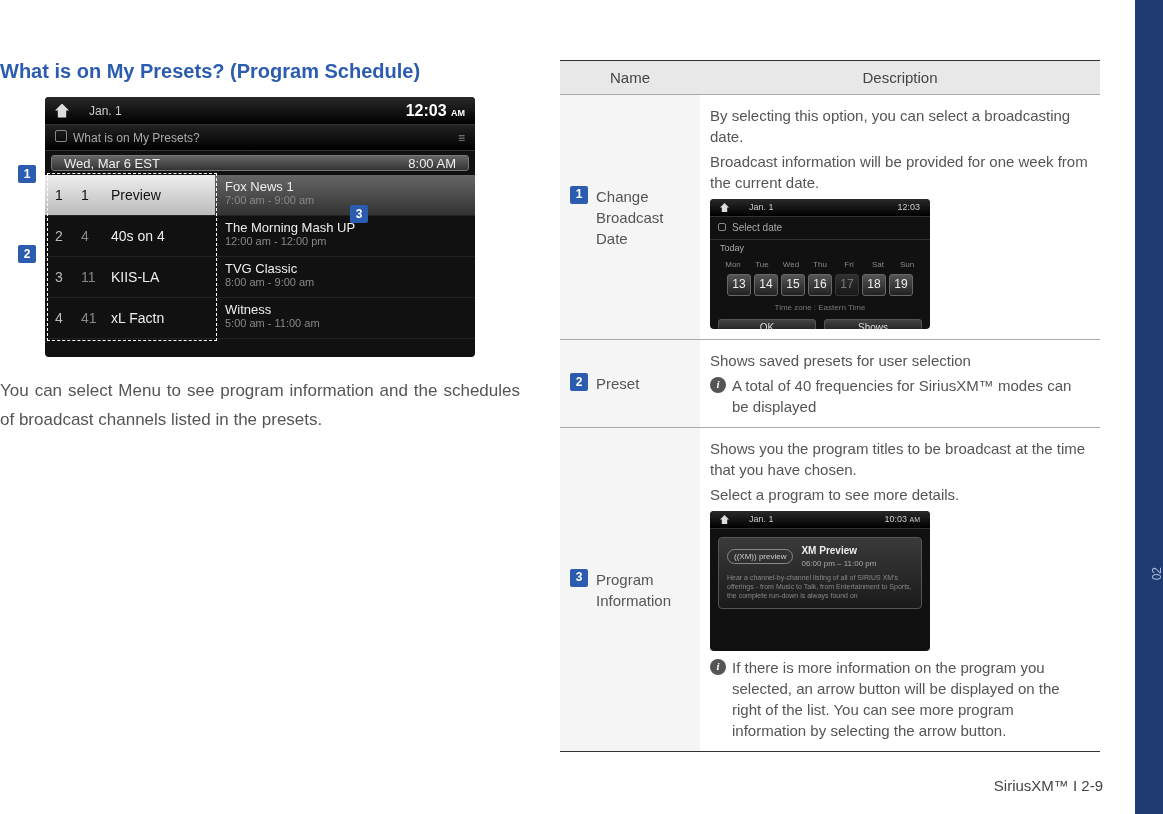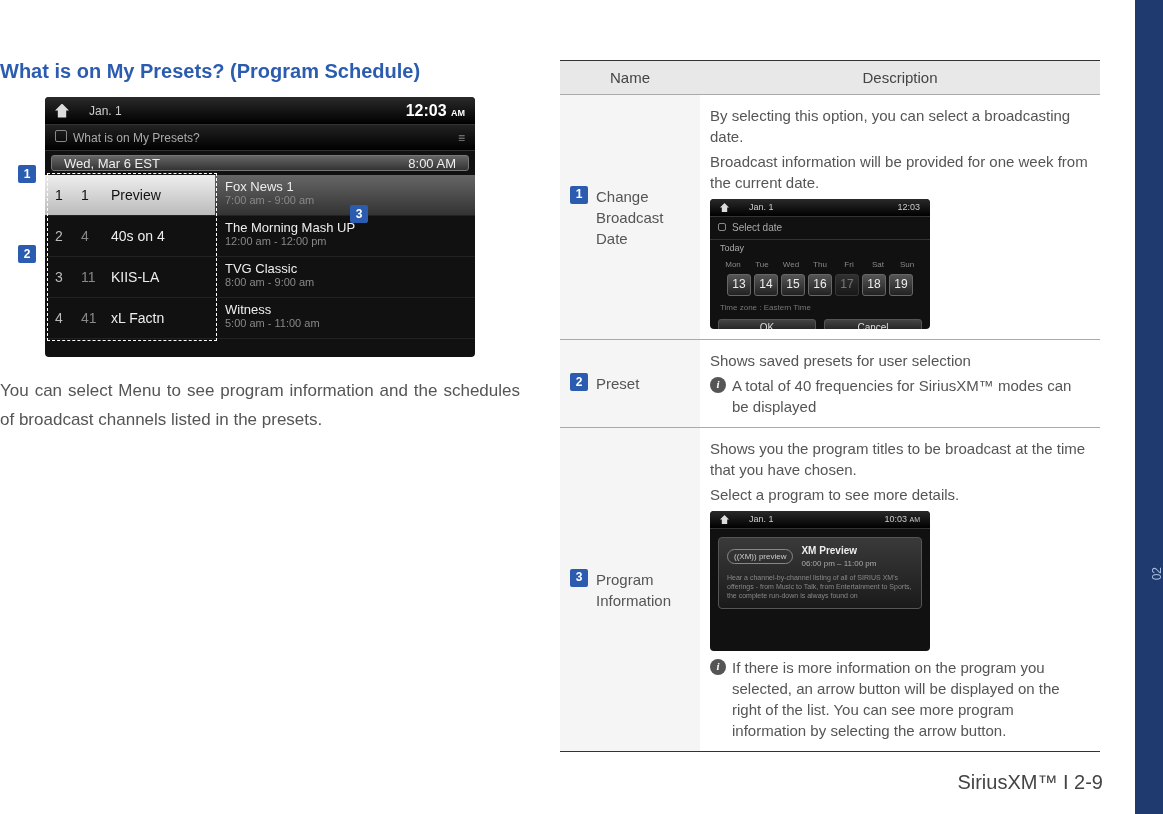--- a/index.html
+++ b/index.html
@@ -50,21 +50,21 @@
     font-size: 17px;
     line-height: 1.7;
     color: #555;
     margin-top: 20px;
     text-align: justify;
   }
   .footer {
     position: absolute;
     bottom: 20px;
     right: 60px;
-    font-size: 20px;
+    font-size: 15px;
     color: #444;
   }
   
   .num-badge {
     display: inline-flex;
     align-items: center;
     justify-content: center;
     width: 18px;
     height: 18px;
     background: #2b5cb0;
@@ -275,21 +275,21 @@
     border: 1px solid #666;
     border-radius: 3px;
     display: flex;
     align-items: center;
     justify-content: center;
     color: #eee;
     font-size: 12px;
   }
   .day-cell.dim { opacity:.45; }
   .tz {
-    font-size: 8px; color: #777; padding: 2px 10px;
+    font-size: 8px; color: #777; padding: 2px 10px; text-align: center;
   }
   .btn-row {
     display: flex;
     gap: 8px;
     justify-content: center;
     padding: 4px 8px 6px;
   }
   .btn {
     flex:1;
     background: linear-gradient(#444,#111);
@@ -454,21 +454,21 @@
                   <div class="day-cell">14</div>
                   <div class="day-cell">15</div>
                   <div class="day-cell">16</div>
                   <div class="day-cell dim">17</div>
                   <div class="day-cell">18</div>
                   <div class="day-cell">19</div>
                 </div>
                 <div class="tz">Time zone : Eastern Time</div>
                 <div class="btn-row">
                   <div class="btn">OK</div>
-                  <div class="btn">Cancel</div>
+                  <div class="btn">Shows</div>
                 </div>
               </div>
             </div>
           </td>
         </tr>
 
         <tr>
           <td class="name-cell">
             <div class="name-row">
               <span class="num-badge">2</span>

